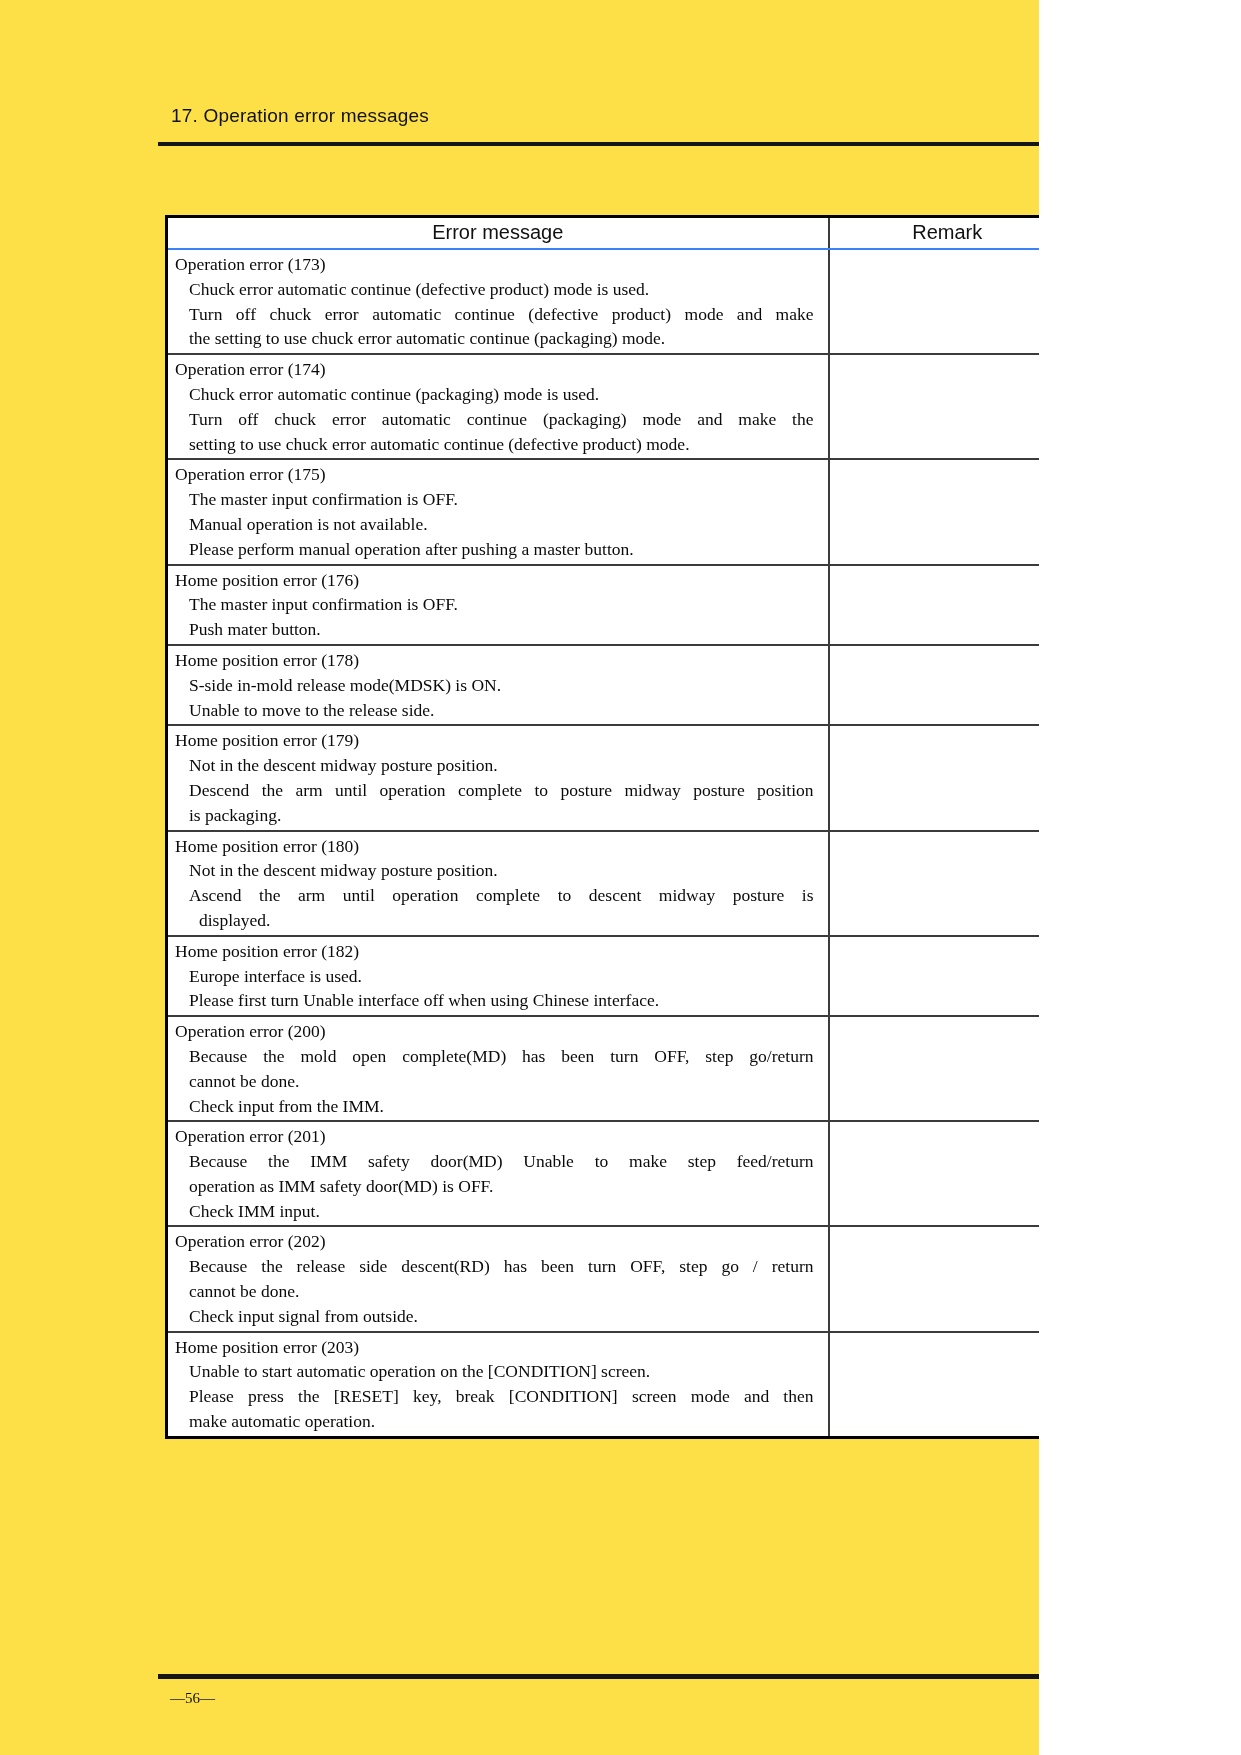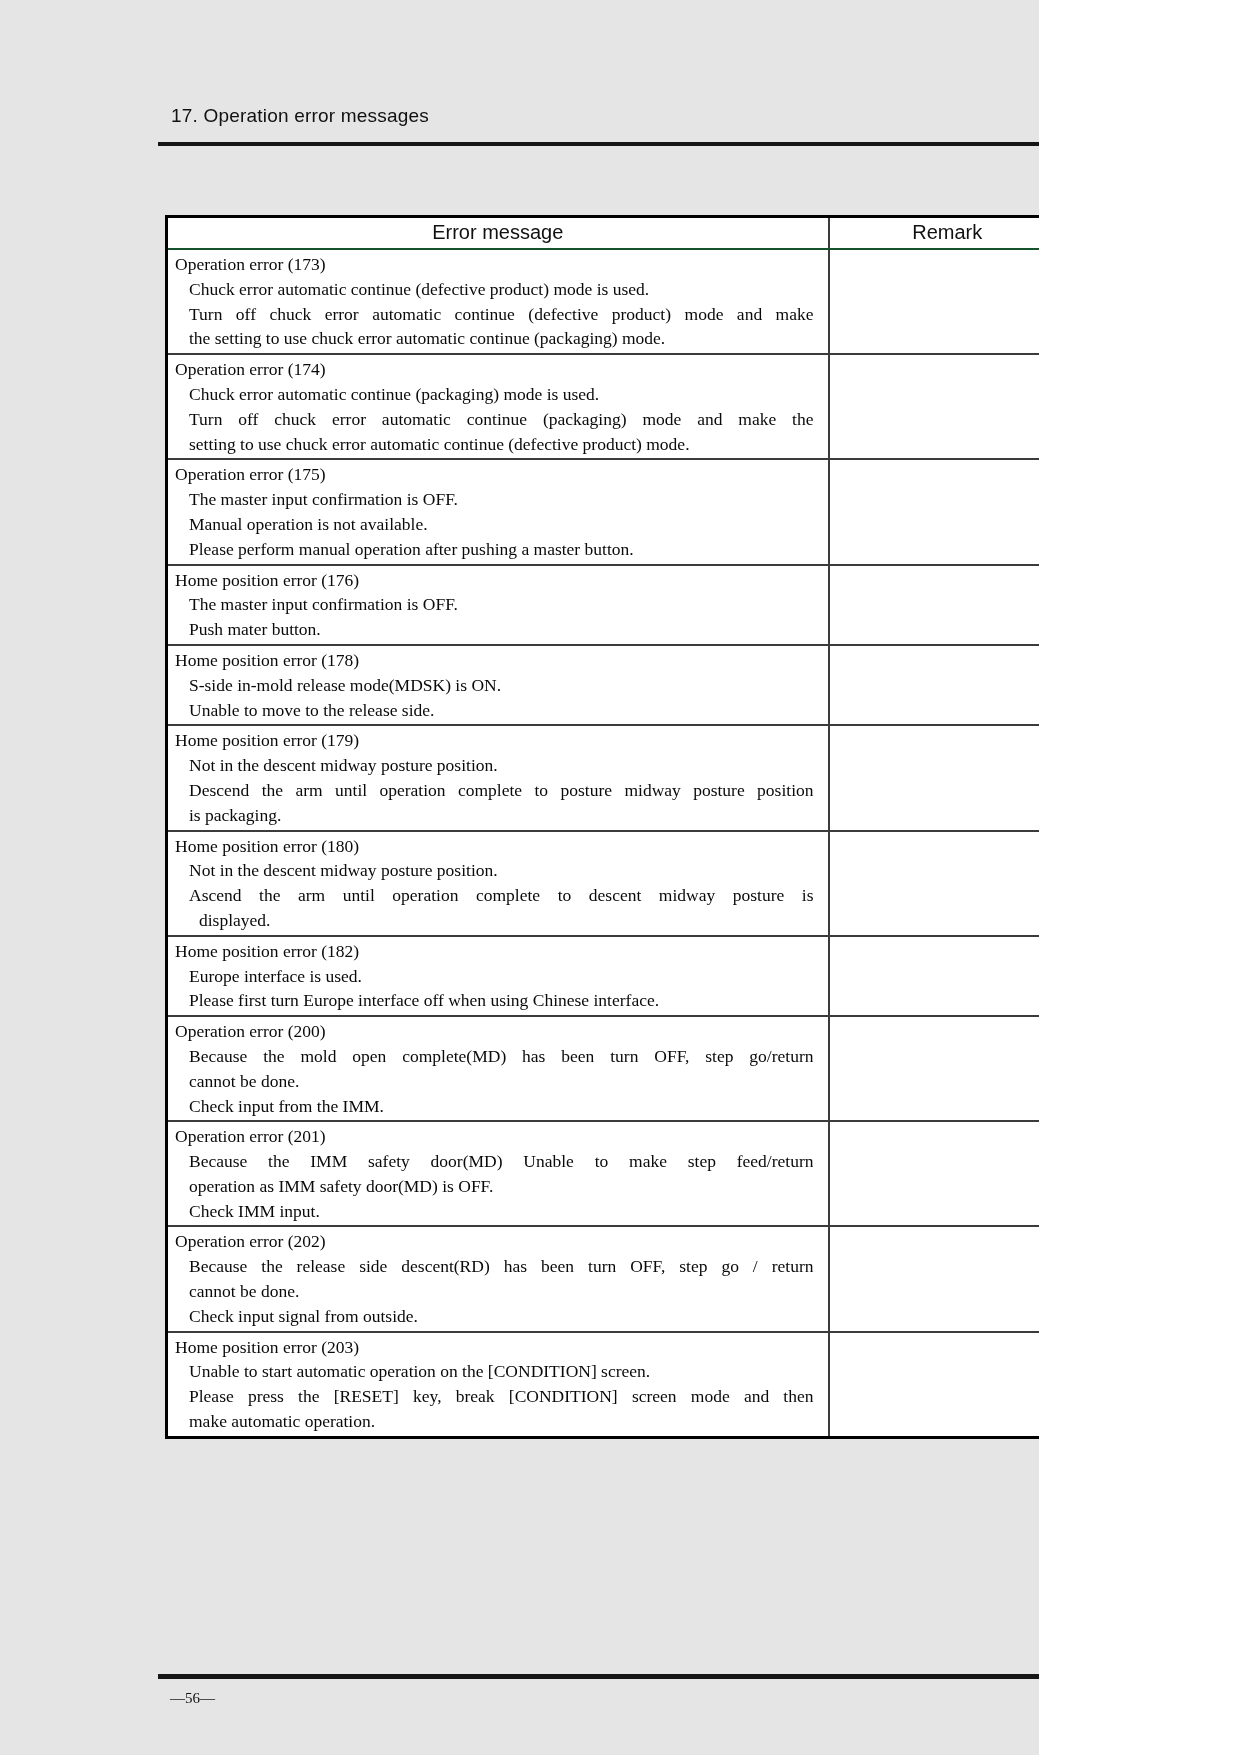--- a/index.html
+++ b/index.html
@@ -1,20 +1,20 @@
 <!DOCTYPE html>
 <html><head>
 <meta charset="utf-8">
 <style>
   html, body { margin: 0; padding: 0; background: #ffffff; }
   .page {
     position: relative;
     width: 1039px;
     height: 1755px;
-    background: #e5e5e5;
+    background: #fde047;
     color: #0e0e0e;
     overflow: hidden;
   }
   
   .section-title {
     position: absolute;
     left: 171px;
     top: 105px;
     font-family: "Liberation Sans", sans-serif;
     font-size: 19px;
@@ -45,21 +45,21 @@
   .err-table { border: 3px solid #000; }
   .err-table th {
     font-family: "Liberation Sans", sans-serif;
     font-size: 20px;
     font-weight: 400;
     color: #111;
     text-align: center;
     vertical-align: middle;
     height: 27px;
     padding: 1px 0 2px 0;
-    border-bottom: 2px solid #14532d;
+    border-bottom: 2px solid #3b82f6;
   }
   .col-msg { width: 662px; }
   .col-rem { width: 238px; }
   .err-table td {
     vertical-align: top;
     padding: 2px 14px 2px 7px;
   }
   .line {
     font-family: "Liberation Serif", serif;
     font-size: 17.5px;
@@ -168,21 +168,21 @@
             <div class="line b">Not in the descent midway posture position.</div>
             <div class="line b j">Ascend the arm until operation complete to descent midway posture is</div>
             <div class="line b i2">displayed.</div>
           </td>
           <td></td>
         </tr>
         <tr>
           <td>
             <div class="line t">Home position error (182)</div>
             <div class="line b">Europe interface is used.</div>
-            <div class="line b">Please first turn Europe interface off when using Chinese interface.</div>
+            <div class="line b">Please first turn Unable interface off when using Chinese interface.</div>
           </td>
           <td></td>
         </tr>
         <tr>
           <td>
             <div class="line t">Operation error (200)</div>
             <div class="line b j">Because the mold open complete(MD) has been turn OFF, step go/return</div>
             <div class="line b">cannot be done.</div>
             <div class="line b">Check input from the IMM.</div>
           </td>

